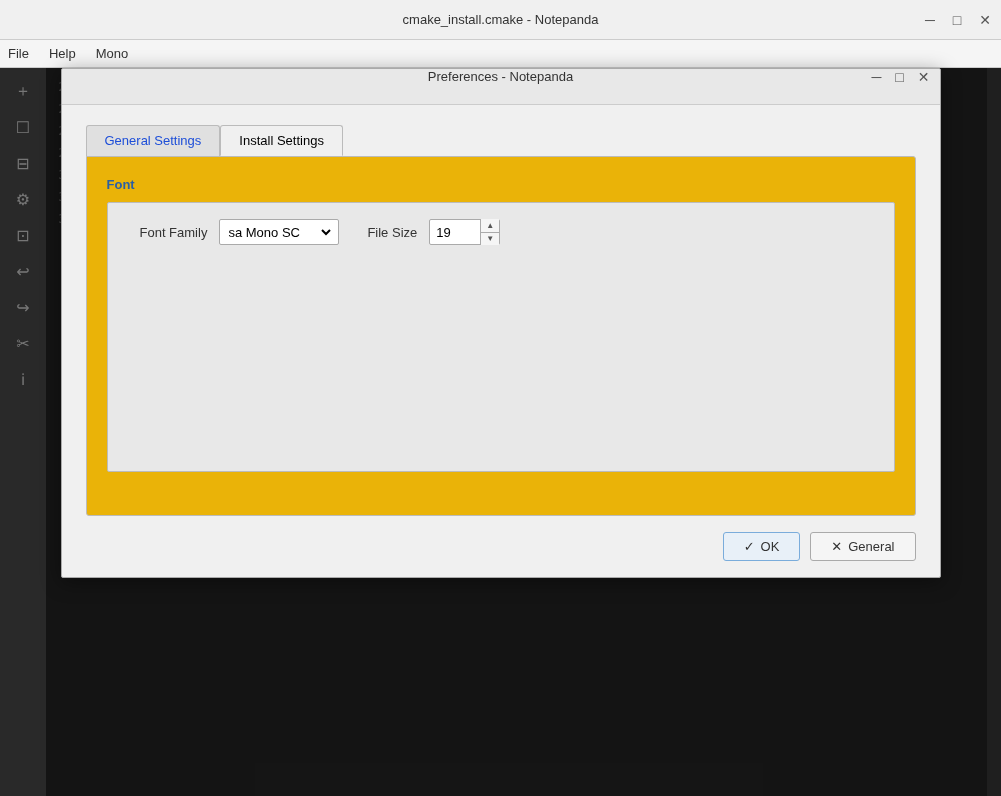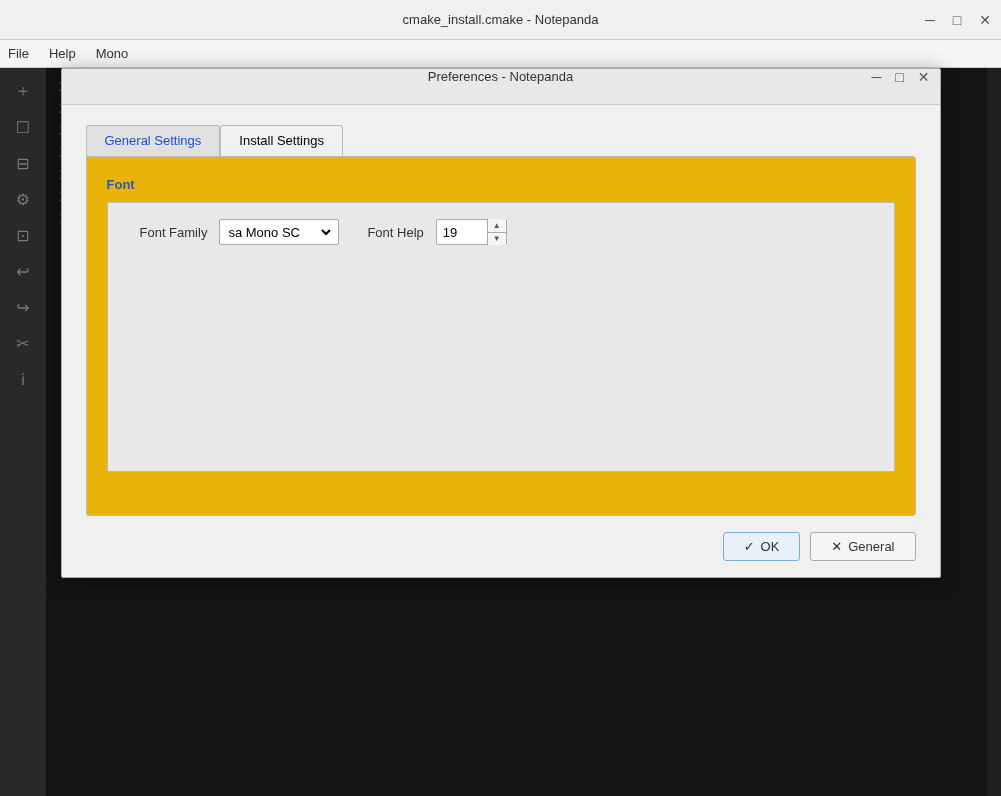--- a/index.html
+++ b/index.html
@@ -433,21 +433,21 @@
           <span class="font-label">Font Family</span>
           <div class="font-family-select">
             <select>
               <option>sa Mono SC</option>
               <option>Courier New</option>
               <option>Consolas</option>
               <option>Monospace</option>
             </select>
           </div>
 
-          <span class="font-label" style="margin-left:16px;">Font Help</span>
+          <span class="font-label" style="margin-left:16px;">File Size</span>
           <div class="spinner">
             <input type="number" value="19" style="">
             <div class="spinner-btns">
               <button class="spinner-btn">▲</button>
               <button class="spinner-btn">▼</button>
             </div>
           </div>
         </div>
       </div>
     </div>

